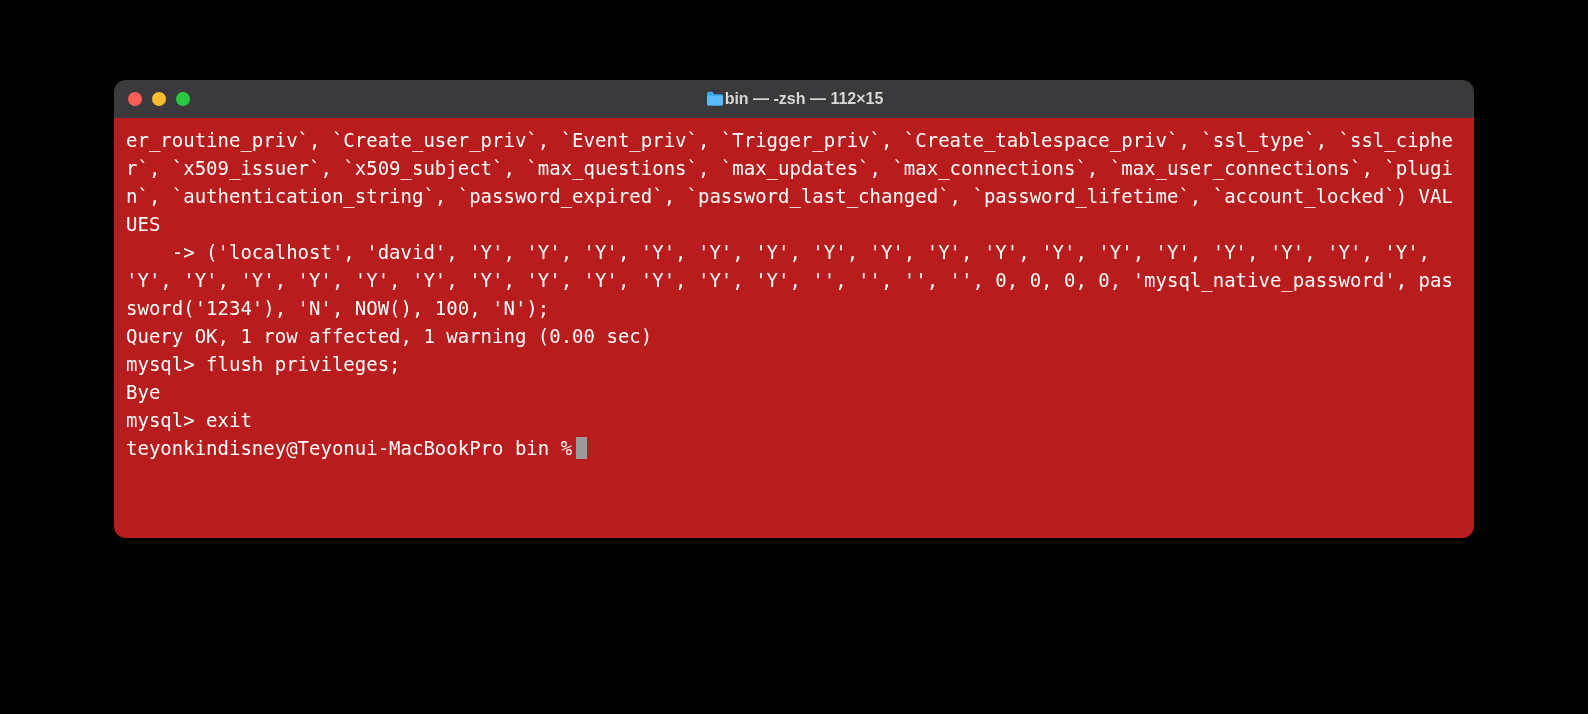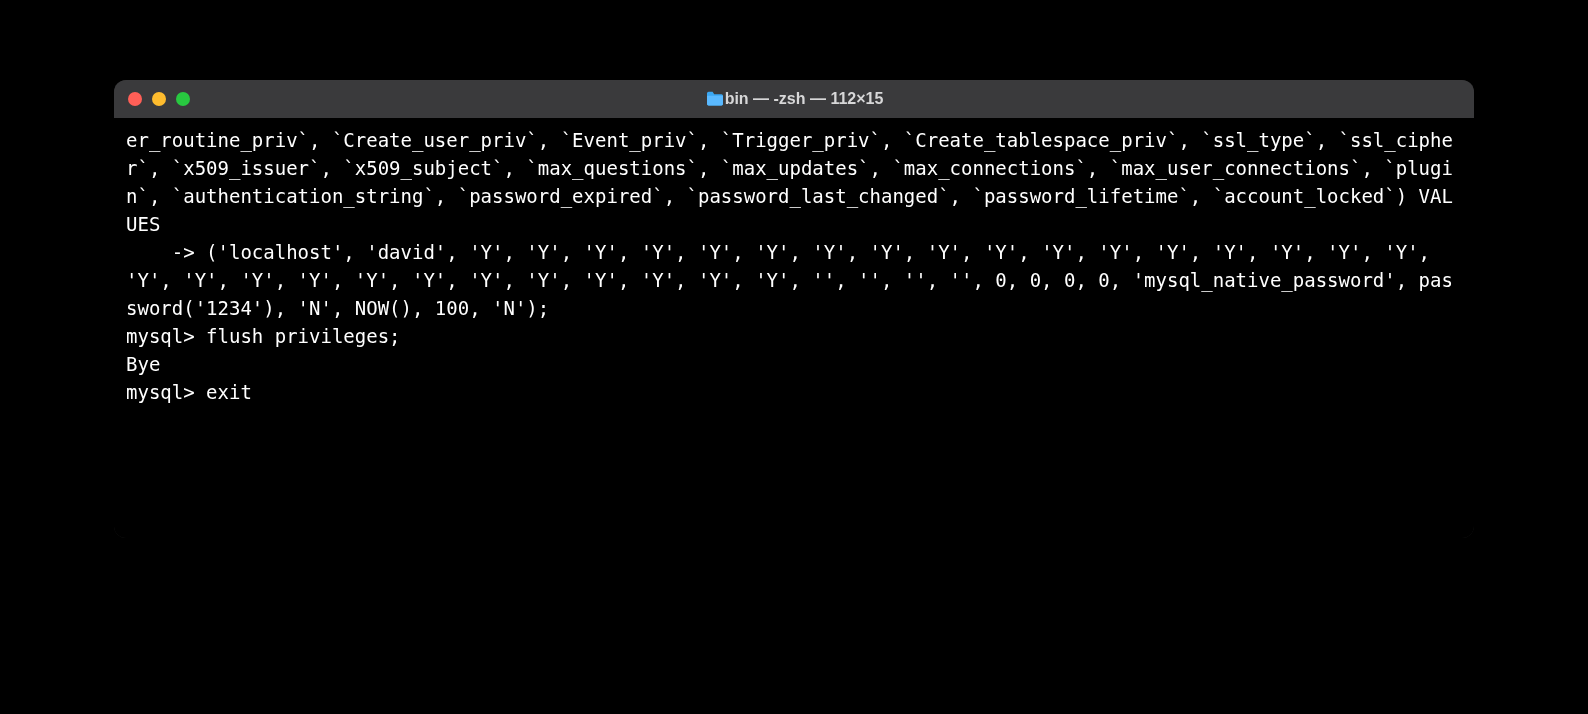--- a/index.html
+++ b/index.html
@@ -52,21 +52,21 @@
       pointer-events: none;
     }
     .folder-icon-svg { width: 20px; height: 16px; }
     .title-text {
       color: #d7d7d8;
       font-family: -apple-system, "Helvetica Neue", Arial, sans-serif;
       font-size: 16px;
       font-weight: 600;
     }
     .terminal-body {
-      background: #000000;
+      background: #b91c1c;
       padding: 8px 12px 14px 12px;
       min-height: 420px;
     }
     pre.term {
       font-family: "SF Mono","Menlo","Monaco","Consolas",monospace;
       font-size: 19px;
       line-height: 28px;
       color: #fff;
       white-space: pre-wrap;
       word-break: break-all;
@@ -104,19 +104,24 @@
         <path d="M2 3 Q2 1 4 1 L9 1 L11 4 L20 4 Q22 4 22 6 L22 16 Q22 18 20 18 L4 18 Q2 18 2 16 Z" fill="#3aa7f2"></path>
         <path d="M2 6 L22 6 L22 16 Q22 18 20 18 L4 18 Q2 18 2 16 Z" fill="#5ab9ff"></path>
       </svg>
       <span class="title-text">bin — -zsh — 112×15</span>
     </div>
   </div>
 
   <div class="terminal-body">
     <pre class="term">er_routine_priv`, `Create_user_priv`, `Event_priv`, `Trigger_priv`, `Create_tablespace_priv`, `ssl_type`, `ssl_cipher`, `x509_issuer`, `x509_subject`, `max_questions`, `max_updates`, `max_connections`, `max_user_connections`, `plugin`, `authentication_string`, `password_expired`, `password_last_changed`, `password_lifetime`, `account_locked`) VALUES</pre>
     <pre class="term">    -&gt; ('localhost', 'david', 'Y', 'Y', 'Y', 'Y', 'Y', 'Y', 'Y', 'Y', 'Y', 'Y', 'Y', 'Y', 'Y', 'Y', 'Y', 'Y', 'Y', 'Y', 'Y', 'Y', 'Y', 'Y', 'Y', 'Y', 'Y', 'Y', 'Y', 'Y', 'Y', '', '', '', '', 0, 0, 0, 0, 'mysql_native_password', password('1234'), 'N', NOW(), 100, 'N');</pre>
+    <pre class="term">Query OK, 1 row affected, 1 warning (0.00 sec)</pre>
     <pre class="term"></pre>
     <pre class="term">mysql&gt; flush privileges;</pre>
     <pre class="term"></pre>
     <pre class="term">Bye</pre>
     <pre class="term">mysql&gt; exit</pre>
+    <div class="prompt-line">
+      <span>teyonkindisney@Teyonui-MacBookPro bin % </span>
+      <span class="cursor"></span>
+    </div>
   </div>
 </div>
 
 </body></html>

